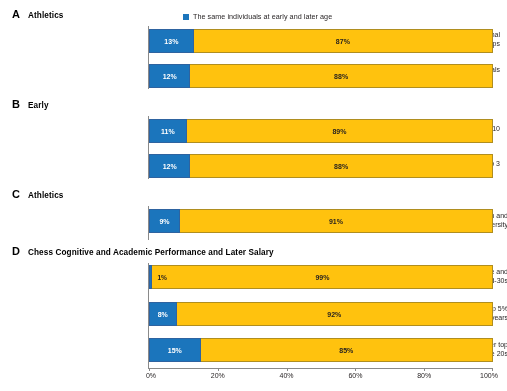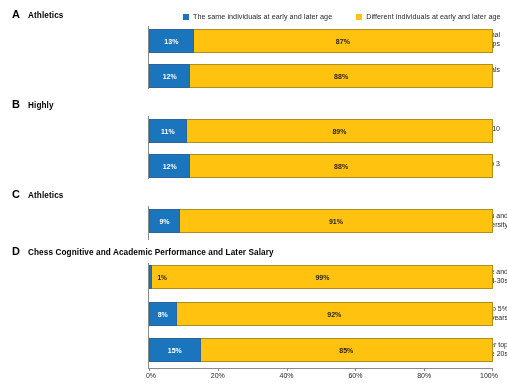--- a/index.html
+++ b/index.html
@@ -71,24 +71,20 @@
 </head>
 <body>
 
 <div class="figure">
 
   <div class="legend">
     <div class="legend-item">
       <span class="swatch blue"></span>
       <span class="legend-label">The same individuals at early and later age</span>
     </div>
-    <div class="legend-item second">
-      <span class="swatch yellow"></span>
-      <span class="legend-label">Different individuals at early and later age</span>
-    </div>
   </div>
 
   <div class="panel-head" style="left:12px;top:8px;">
     <span class="panel-letter">A</span>
     <span class="panel-title">Athletics</span>
   </div>
   <div class="axis-line" style="top:26px;height:63px;"></div>
 
   <div class="row-label" style="top:31px;">Junior and senior international championships</div>
   <div class="plot" style="top:29px;">
@@ -101,21 +97,21 @@
   <div class="row-label" style="top:66px;">Junior and senior international medals</div>
   <div class="plot" style="top:64px;">
     <div class="bar-row">
       <div class="seg blue" style="width:12%;">12%</div>
       <div class="seg yellow" style="width:88%;">88%</div>
     </div>
   </div>
 
   <div class="panel-head" style="left:12px;top:98px;">
     <span class="panel-letter">B</span>
-    <span class="panel-title">Highly</span>
+    <span class="panel-title">Early</span>
   </div>
   <div class="axis-line" style="top:116px;height:63px;"></div>
 
   <div class="row-label" style="top:125px;">Under-14 and senior international top 10</div>
   <div class="plot" style="top:119px;">
     <div class="bar-row">
       <div class="seg blue" style="width:11%;">11%</div>
       <div class="seg yellow" style="width:89%;">89%</div>
     </div>
   </div>

